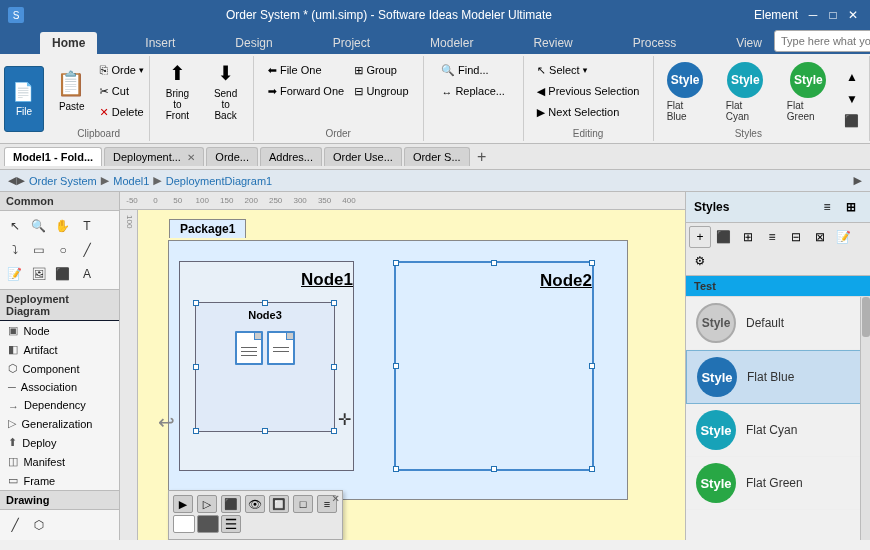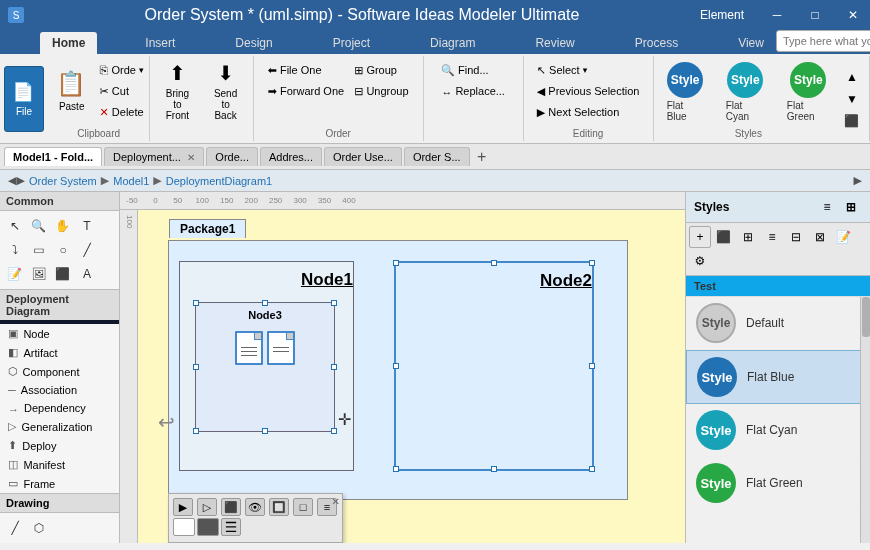--- a/index.html
+++ b/index.html
@@ -10,22 +10,22 @@
       background: #2d6099;
       color: white;
       height: 30px;
       display: flex;
       align-items: center;
       justify-content: space-between;
       padding: 0 8px;
       font-size: 12px;
     }
     .title-bar-left { display: flex; align-items: center; gap: 6px; }
-    .title-bar-center { flex: 1; text-align: center; font-size: 16px; }
-    .title-bar-right { display: flex; align-items: center; gap: 20px; }
+    .title-bar-center { flex: 1; text-align: center; font-size: 12px; }
+    .title-bar-right { display: flex; align-items: center; gap: 2px; }
     .title-icon { width: 16px; height: 16px; background: #4a90d9; border-radius: 2px; display: flex; align-items: center; justify-content: center; font-size: 10px; color: white; }
     .win-btn { width: 18px; height: 16px; background: transparent; border: none; color: white; cursor: pointer; font-size: 12px; display: flex; align-items: center; justify-content: center; }
 
     
     .ribbon-tabs {
       background: #2d6099;
       display: flex;
       align-items: flex-end;
       padding: 0 0 0 4px;
     }
@@ -223,21 +223,21 @@
       border-radius: 2px;
       font-size: 12px;
       color: #333;
     }
     .sidebar-diagram-header {
       background: #ddd;
       padding: 3px 6px;
       font-size: 11px;
       font-weight: bold;
       color: #333;
-      border-bottom: 4px solid #0f172a;
+      border-bottom: 1px solid #0f172a;
       border-top: 1px solid #bbb;
     }
     .sidebar-items { display: flex; flex-direction: column; overflow-y: auto; flex: 1; }
     .sidebar-item {
       display: flex;
       align-items: center;
       padding: 3px 8px;
       font-size: 11px;
       cursor: pointer;
       gap: 5px;
@@ -458,21 +458,21 @@
     <button class="win-btn close">✕</button>
   </div>
 </div>
 
 <div style="background:#2d6099; display:flex; flex-direction:column;">
   <div class="ribbon-tabs">
     <div class="ribbon-tab active">Home</div>
     <div class="ribbon-tab">Insert</div>
     <div class="ribbon-tab">Design</div>
     <div class="ribbon-tab">Project</div>
-    <div class="ribbon-tab">Diagram</div>
+    <div class="ribbon-tab">Modeler</div>
     <div class="ribbon-tab">Review</div>
     <div class="ribbon-tab">Process</div>
     <div class="ribbon-tab">View</div>
     <input class="search-box" placeholder="Type here what you want to do... (CTRL+Q)" style="">
   </div>
 </div>
 
 <div class="ribbon">
 
   <div style="display:flex; align-items:center; padding:0 4px;">

